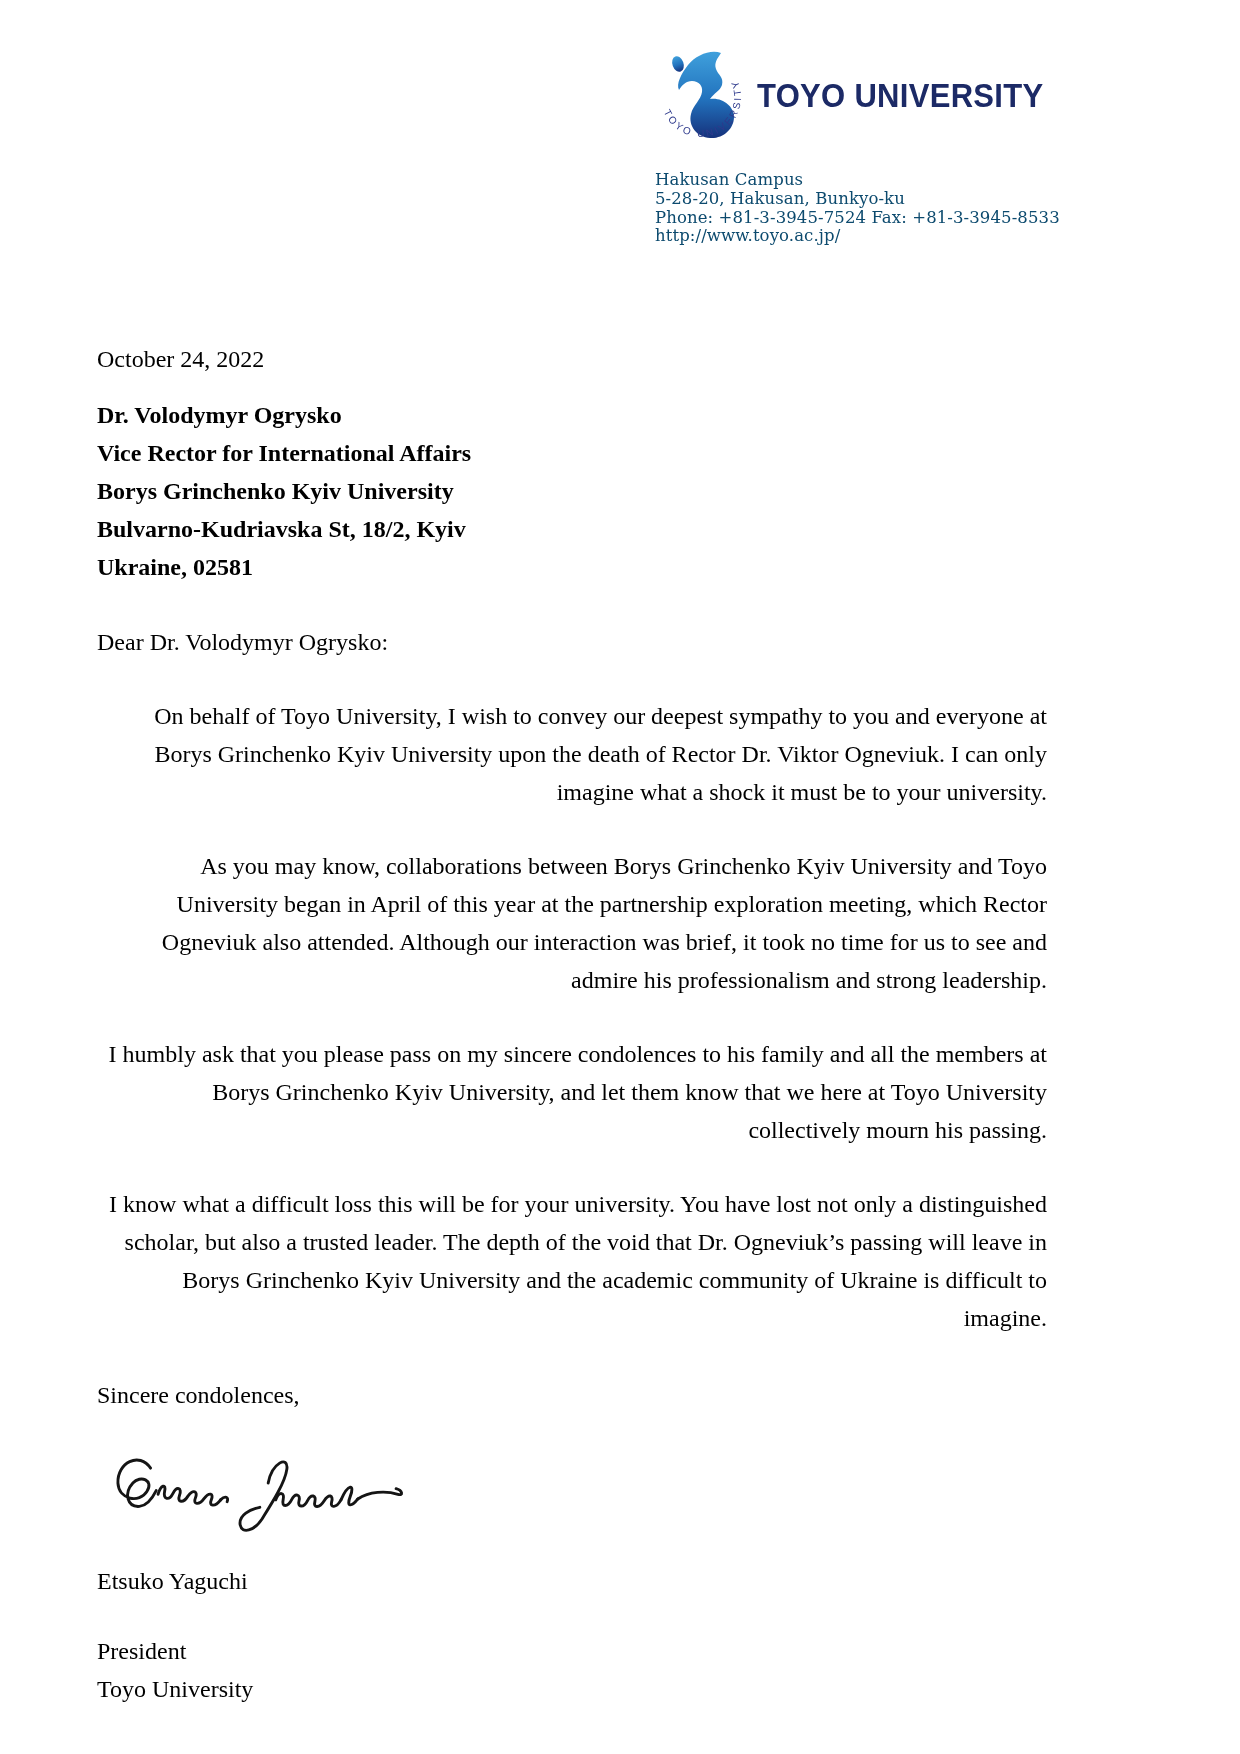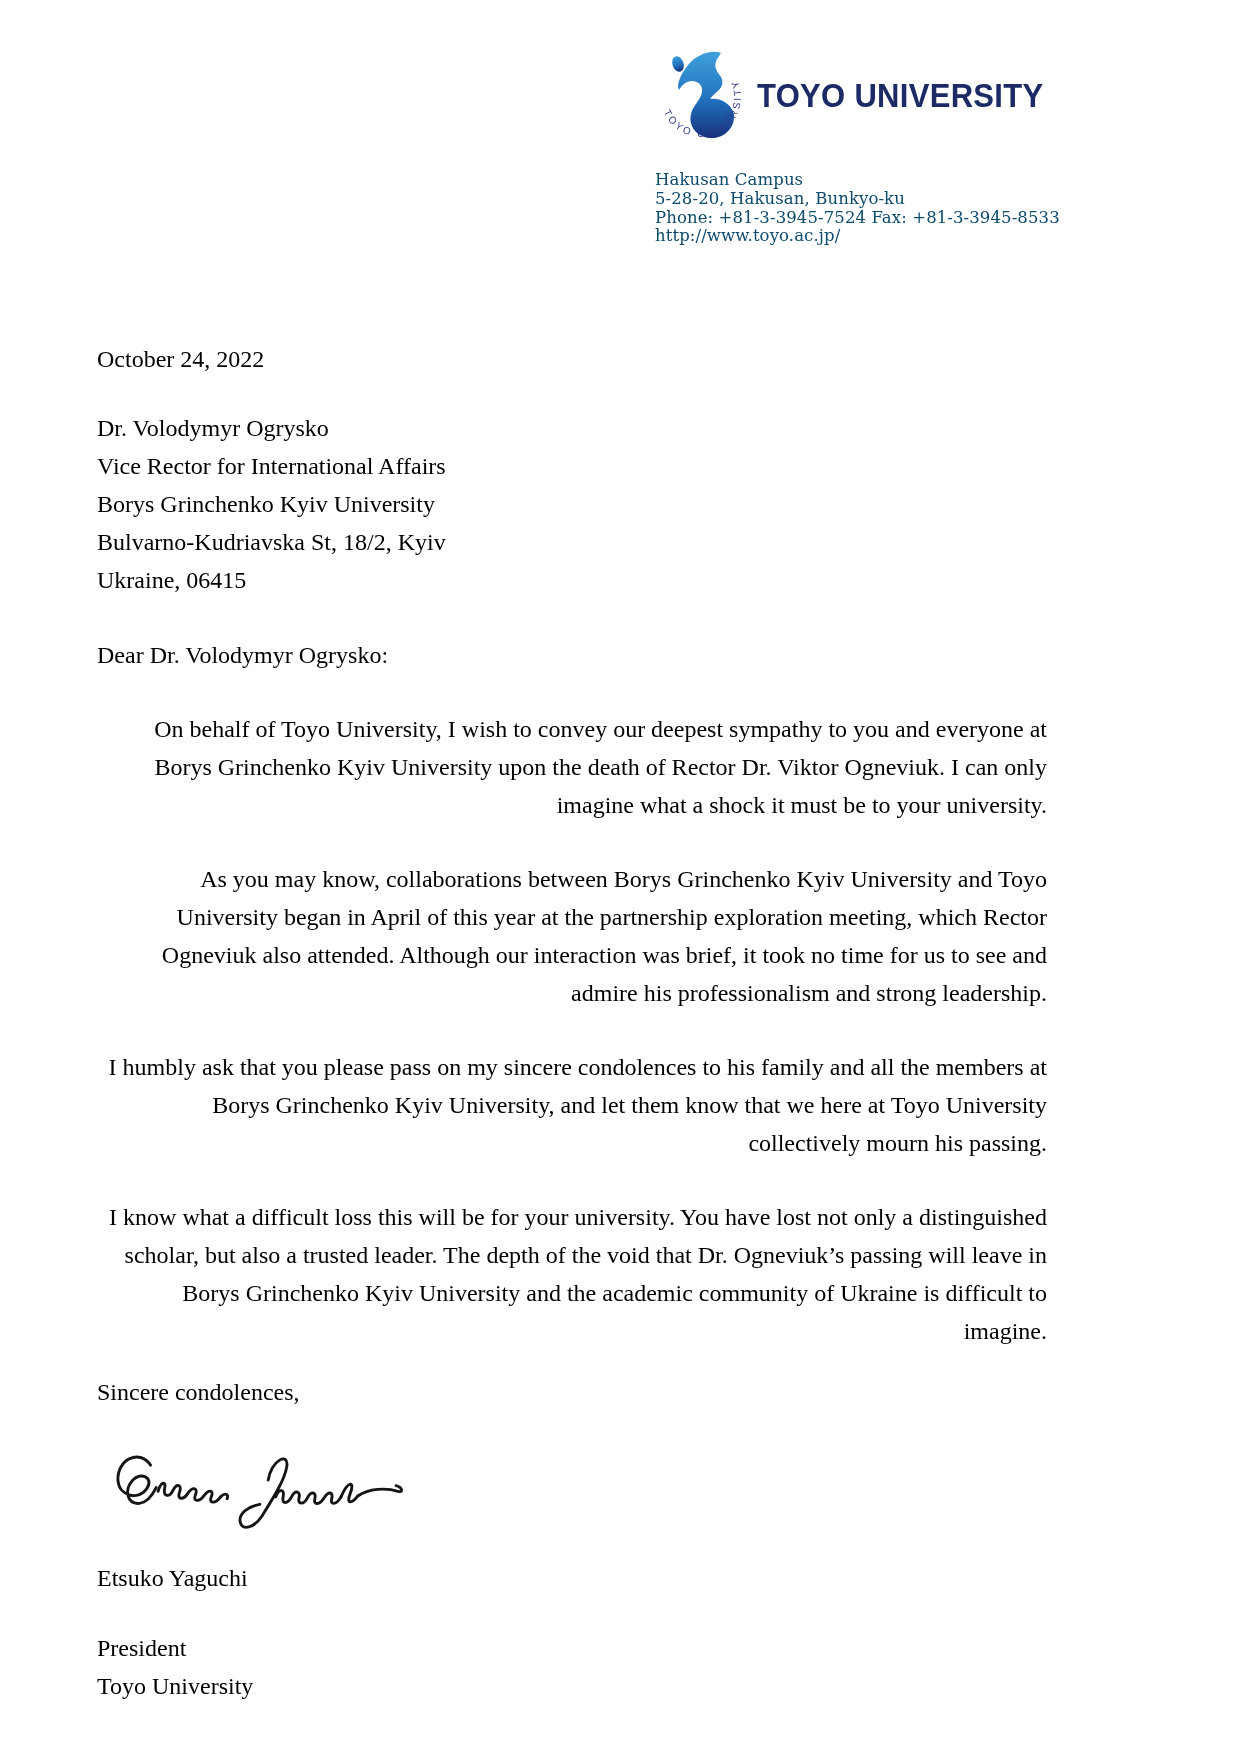--- a/index.html
+++ b/index.html
@@ -20,24 +20,24 @@
   }
   .address {
     margin-top:27px; color:#0c4a6e;
     font-family:"DejaVu Serif", serif;
     font-size:16.5px; line-height:18.8px; letter-spacing:0.1px;
   }
 
   
   .content { position:absolute; left:97px; top:340px; width:950px; font-size:24px; }
   .date-line { line-height:38px; }
-  .recipient { margin-top:31px; line-height:38px; }
+  .recipient { margin-top:18px; line-height:38px;font-weight:bold; }
   .salutation { margin-top:37px; line-height:38px; }
   p.para { margin:36px 0 0 0; line-height:38px; text-align:right; }
-  .closing { margin-top:23px; line-height:38px; }
+  .closing { margin-top:39px; line-height:38px; }
   .signature-wrap { margin-top:28px; height:112px; }
   .signature-wrap svg { width:320px; height:112px; }
   .signer-name { margin-top:8px; line-height:38px; }
   .signer-title { margin-top:32px; line-height:38px; }
   .signer-org { line-height:38px; }
 </style>
 </head>
 <body>
 
 <div class="page">
@@ -78,21 +78,21 @@
 
   <div class="content">
 
     <div class="date-line">October 24, 2022</div>
 
     <div class="recipient">
       <div>Dr. Volodymyr Ogrysko</div>
       <div>Vice Rector for International Affairs</div>
       <div>Borys Grinchenko Kyiv University</div>
       <div>Bulvarno-Kudriavska St, 18/2, Kyiv</div>
-      <div>Ukraine, 06415</div>
+      <div>Ukraine, 02581</div>
     </div>
 
     <div class="salutation">Dear Dr. Volodymyr Ogrysko:</div>
 
     <p class="para">On behalf of Toyo University, I wish to convey our deepest sympathy to you and everyone at Borys Grinchenko Kyiv University upon the death of Rector Dr. Viktor Ogneviuk. I can only imagine what a shock it must be to your university.</p>
     <p class="para">As you may know, collaborations between Borys Grinchenko Kyiv University and Toyo University began in April of this year at the partnership exploration meeting, which Rector Ogneviuk also attended. Although our interaction was brief, it took no time for us to see and admire his professionalism and strong leadership.</p>
     <p class="para">I humbly ask that you please pass on my sincere condolences to his family and all the members at Borys Grinchenko Kyiv University, and let them know that we here at Toyo University collectively mourn his passing.</p>
     <p class="para">I know what a difficult loss this will be for your university. You have lost not only a distinguished scholar, but also a trusted leader. The depth of the void that Dr. Ogneviuk’s passing will leave in Borys Grinchenko Kyiv University and the academic community of Ukraine is difficult to imagine.</p>
 
     <div class="closing">Sincere condolences,</div>

